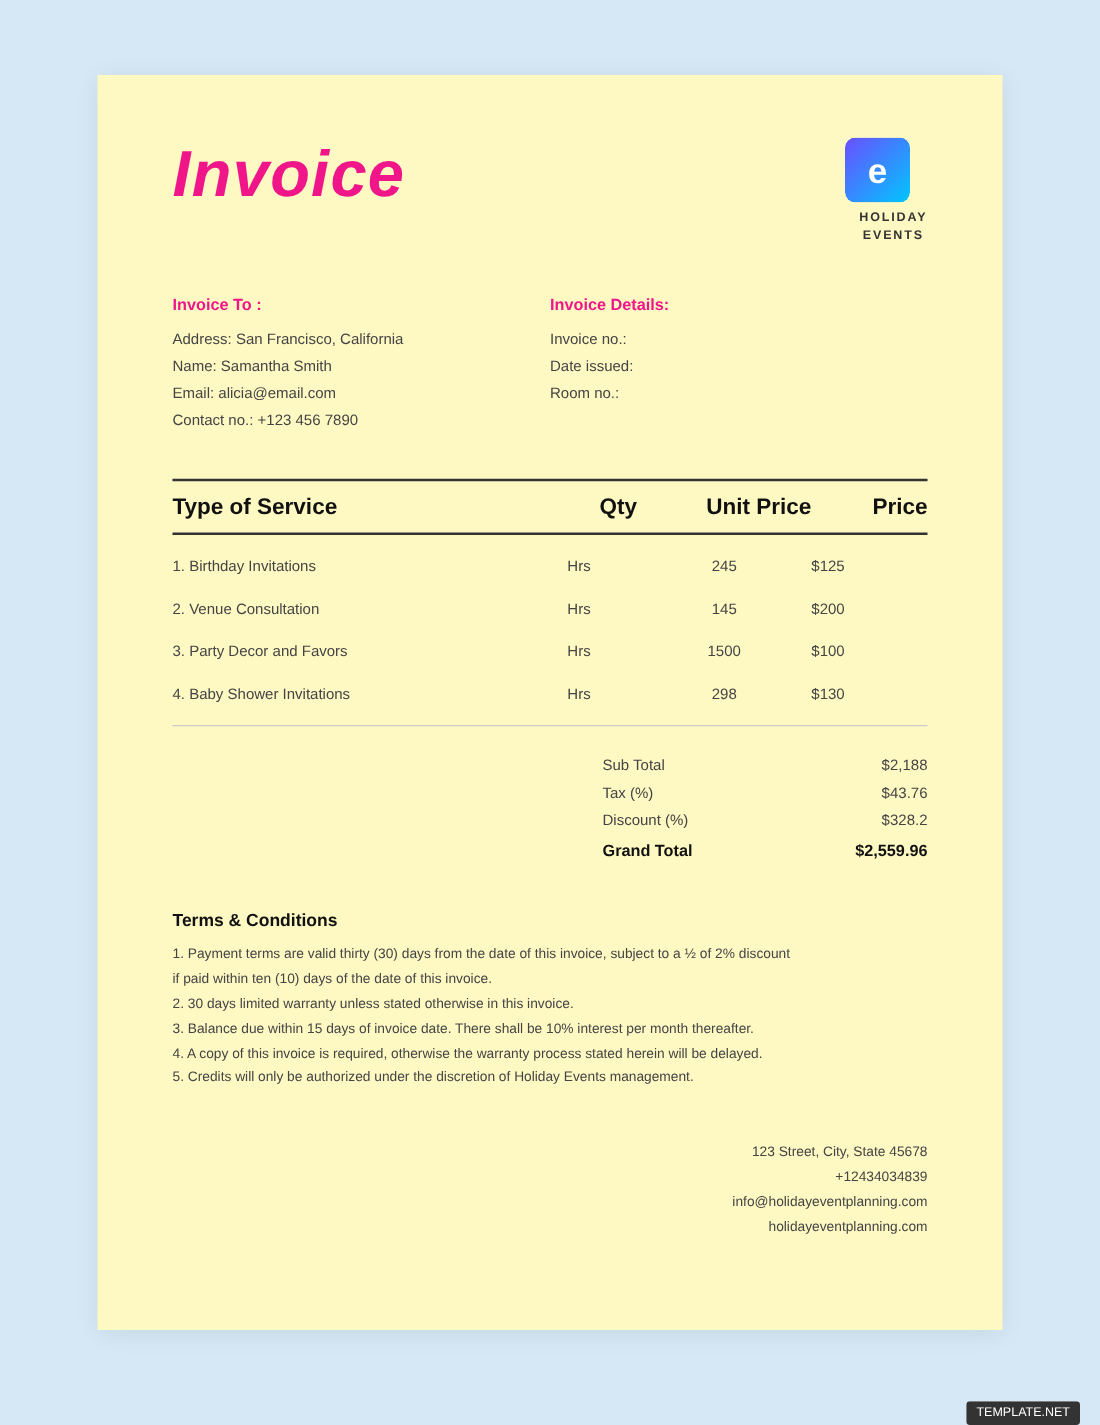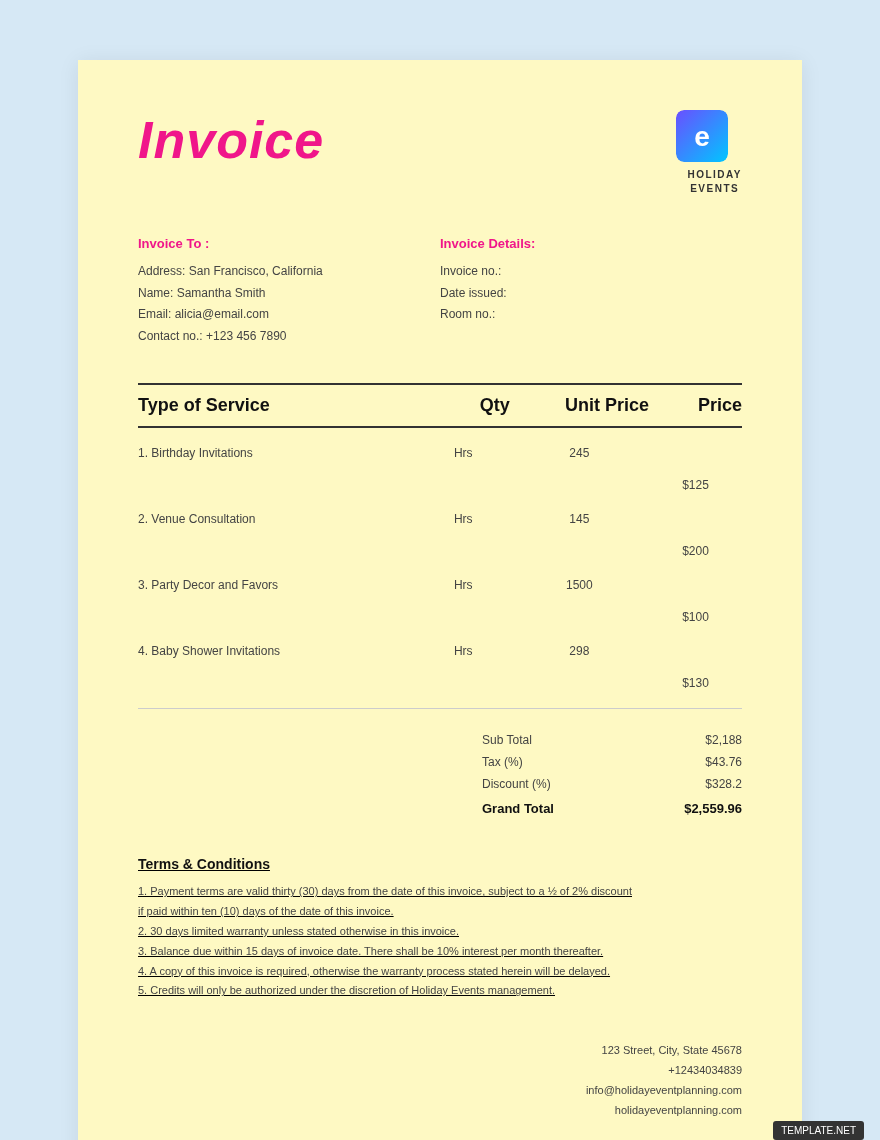--- a/index.html
+++ b/index.html
@@ -99,21 +99,21 @@
     .table-row {
       display: grid;
       grid-template-columns: 3fr 1fr 1.5fr 1fr;
       padding: 10px 0;
       border-bottom: none;
     }
     .table-cell {
       font-size: 12px;
       color: #444;
     }
-    .table-cell.right { text-align: center; margin-top: 32px; }
+    .table-cell.right { text-align: left; }
     .table-cell.center { text-align: center; }
     .table-divider {
       border: none;
       border-top: 1.5px solid #ccc;
       margin: 8px 0 20px 0;
     }
     
     .totals-section {
       display: flex;
       justify-content: flex-end;
@@ -132,21 +132,20 @@
     .total-row.grand {
       font-weight: 700;
       color: #111;
       font-size: 13px;
       padding-top: 6px;
       gap: 40px;
     }
     
     .terms-section {
       margin-bottom: 40px;
-      text-decoration: underline;
     }
     .terms-title {
       font-size: 14px;
       font-weight: 700;
       color: #111;
       margin-bottom: 10px;
     }
     .terms-text {
       font-size: 11px;
       color: #444;

